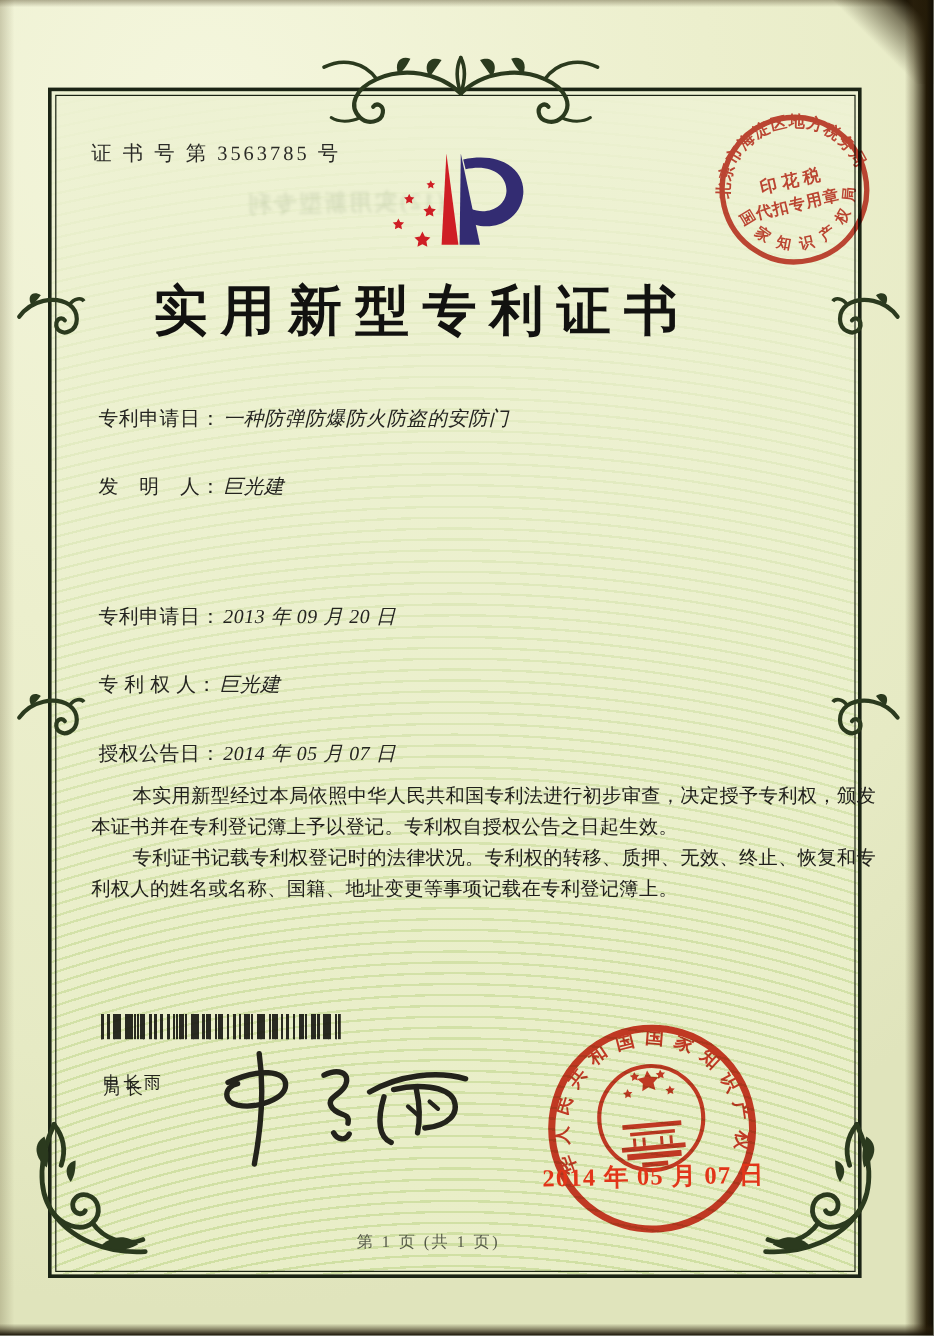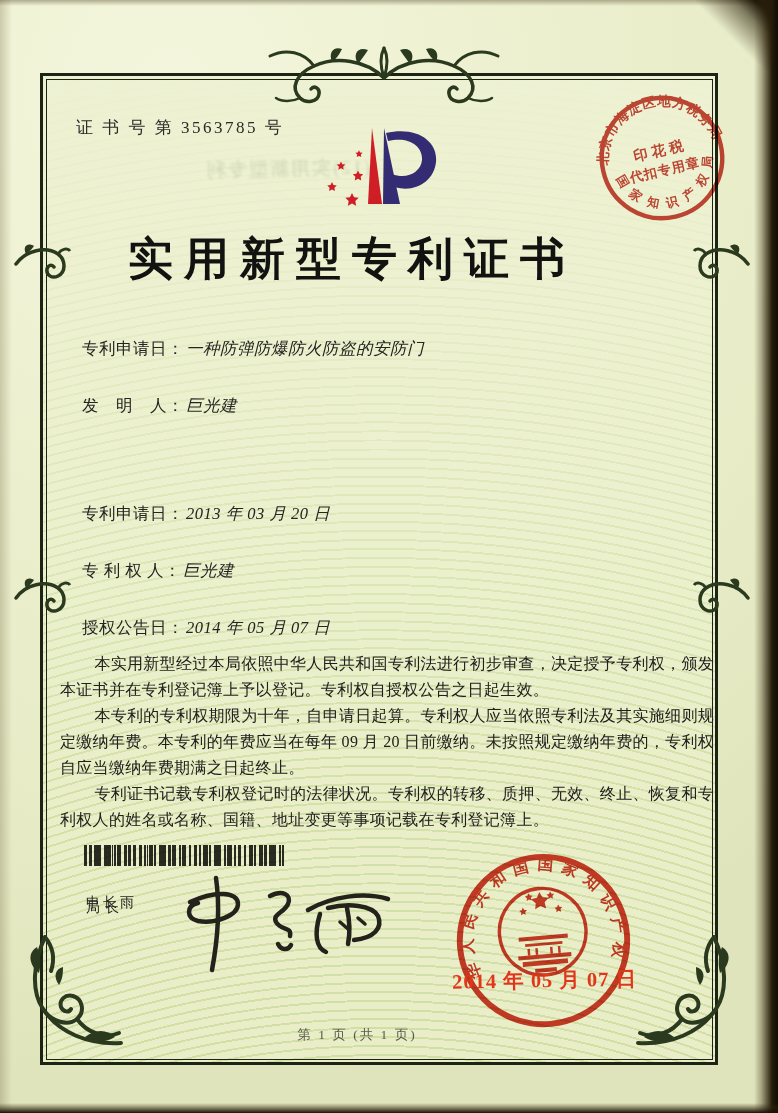--- a/index.html
+++ b/index.html
@@ -21,21 +21,21 @@
     content:"";position:absolute;inset:2.5px;border:1.5px solid #1b2415;
   }
   .ornament{position:absolute;z-index:6;}
   .ornament svg{display:block;width:100%;height:100%;}
   
   .cert-no{position:absolute;left:76px;top:116px;font-size:17px;letter-spacing:2.5px;color:#2a2a26;z-index:10;}
   .title{position:absolute;left:40px;top:229px;width:624px;text-align:center;
     font-size:45px;font-weight:bold;letter-spacing:11px;color:#121210;z-index:10;}
   .field{position:absolute;left:82px;font-size:16.5px;letter-spacing:.5px;color:#242420;white-space:nowrap;z-index:10;}
   .field .val{margin-left:2px;font-style:italic;}
-  .paras{position:absolute;left:60px;top:651px;width:654px;z-index:10;
+  .paras{position:absolute;left:76px;top:651px;width:654px;z-index:10;
     font-size:16px;line-height:26px;color:#20201c;text-align:justify;}
   .paras p{margin:0;text-indent:2.15em;letter-spacing:.3px;}
   .signer{position:absolute;left:86px;color:#23231e;z-index:10;font-size:14px;}
   .footer{position:absolute;left:40px;top:1026px;width:634px;text-align:center;
     font-size:13.5px;letter-spacing:2px;color:#3d4134;opacity:.85;z-index:10;}
   .ghost{position:absolute;left:205px;top:156px;font-size:19px;font-weight:bold;color:#5c744e;
     transform:scaleX(-1) rotate(1deg);filter:blur(1.3px);opacity:.14;z-index:4;letter-spacing:2px;}
   
   .logo{position:absolute;left:314px;top:128px;width:132px;height:98px;z-index:10;}
   .barcode{position:absolute;left:84px;top:845px;width:200px;height:21px;z-index:10;opacity:.9;
@@ -190,32 +190,31 @@
 
   <div class="title">实用新型专利证书</div>
 
   <div class="field" style="top:338px">
     <span>专利申请日：</span><span class="val">一种防弹防爆防火防盗的安防门</span>
   </div>
   <div class="field" style="top:395px">
     <span>发　明　人：</span><span class="val">巨光建</span>
   </div>
   <div class="field" style="top:503px">
-    <span>专利申请日：</span><span class="val">2013 年 03 月 20 日</span>
+    <span>专利申请日：</span><span class="val">2013 年 09 月 20 日</span>
   </div>
   <div class="field" style="top:560px">
     <span>专 利 权 人：</span><span class="val">巨光建</span>
   </div>
   <div class="field" style="top:617px">
     <span>授权公告日：</span><span class="val">2014 年 05 月 07 日</span>
   </div>
 
   <div class="paras">
     <p>本实用新型经过本局依照中华人民共和国专利法进行初步审查，决定授予专利权，颁发本证书并在专利登记簿上予以登记。专利权自授权公告之日起生效。</p>
-    <p>本专利的专利权期限为十年，自申请日起算。专利权人应当依照专利法及其实施细则规定缴纳年费。本专利的年费应当在每年 09 月 20 日前缴纳。未按照规定缴纳年费的，专利权自应当缴纳年费期满之日起终止。</p>
     <p>专利证书记载专利权登记时的法律状况。专利权的转移、质押、无效、终止、恢复和专利权人的姓名或名称、国籍、地址变更等事项记载在专利登记簿上。</p>
   </div>
 
   <div class="barcode"></div>
 
   <div class="signer" style="top:899px;letter-spacing:5px">局长</div>
   <div class="signer" style="top:894px;letter-spacing:3px">申长雨</div>
 
   <div class="signature">
     <svg viewBox="0 0 265 105">

